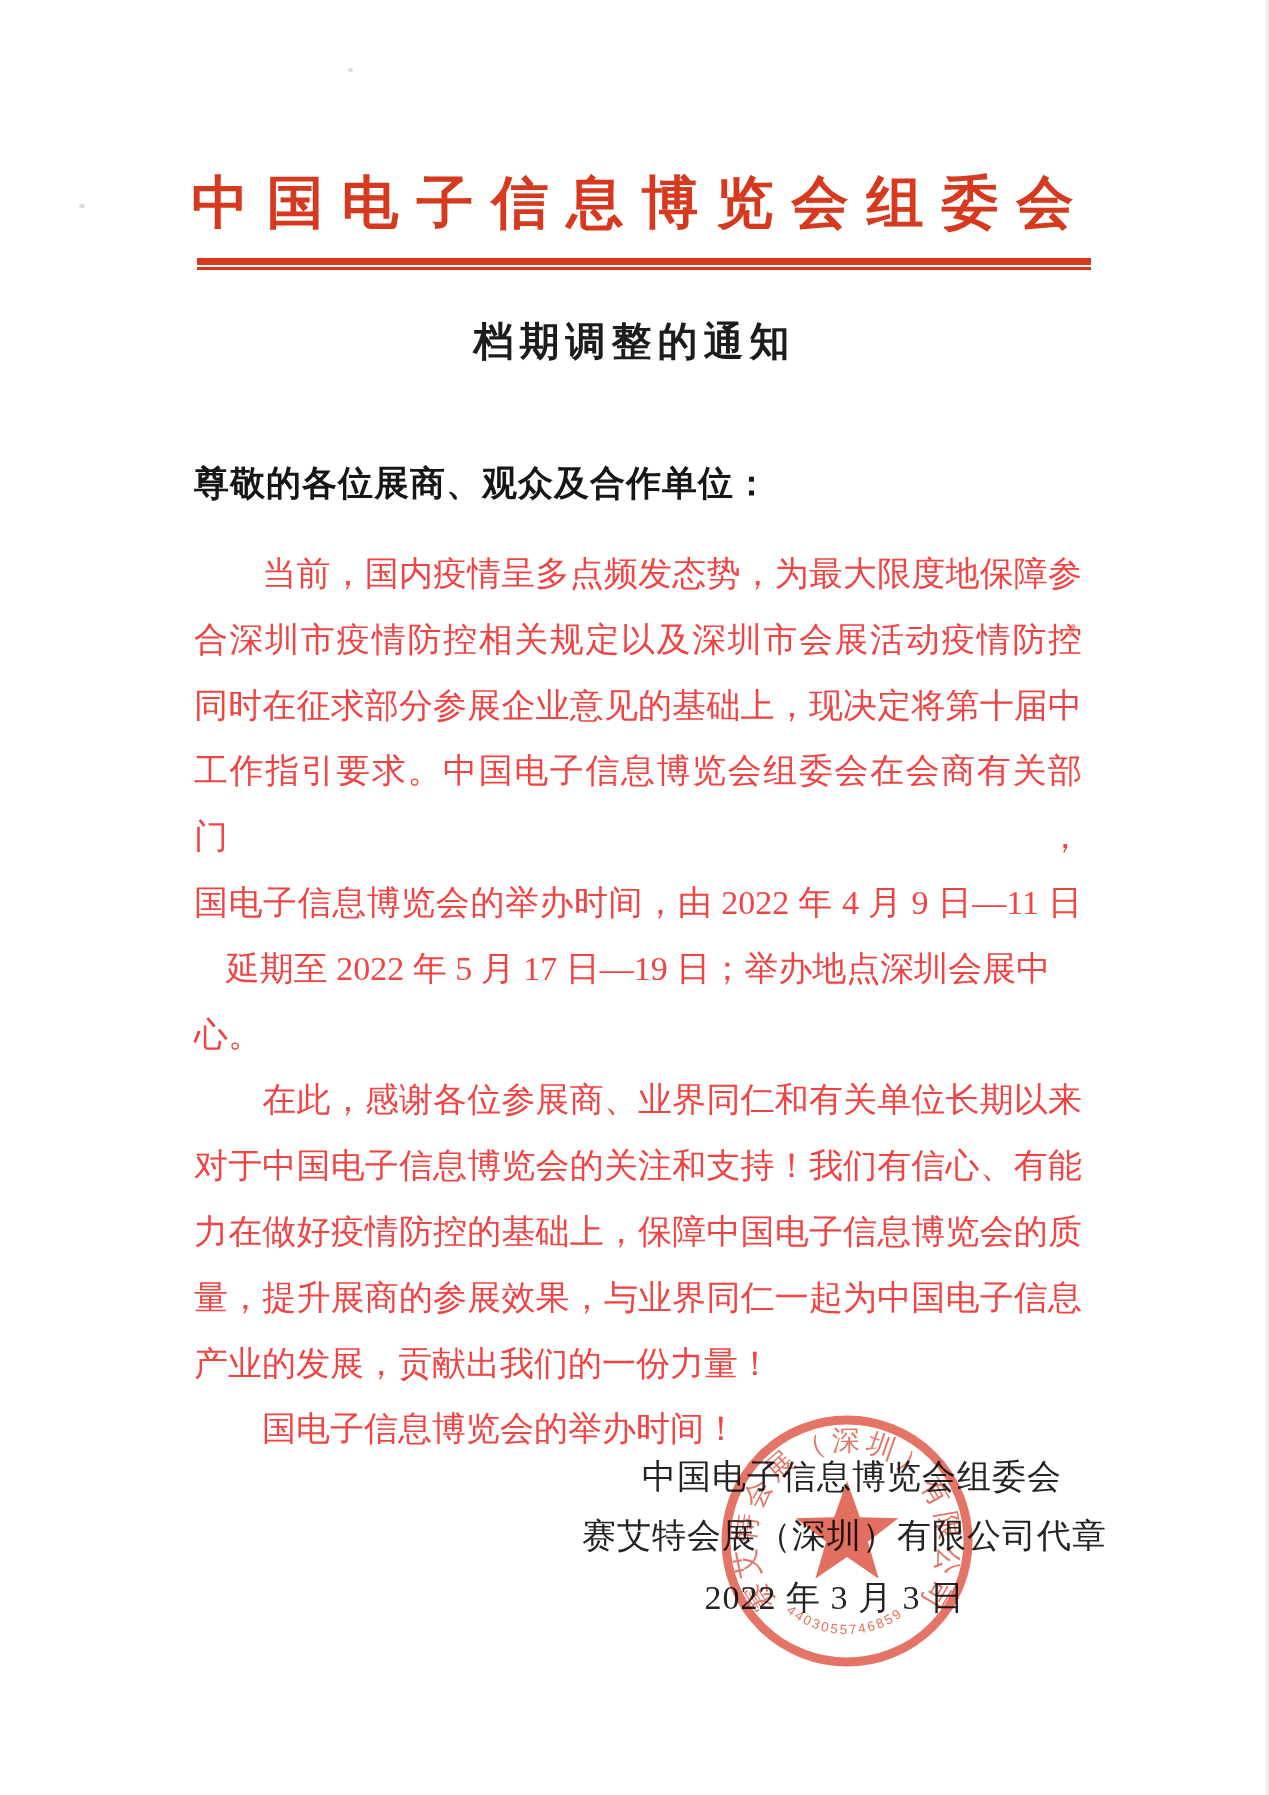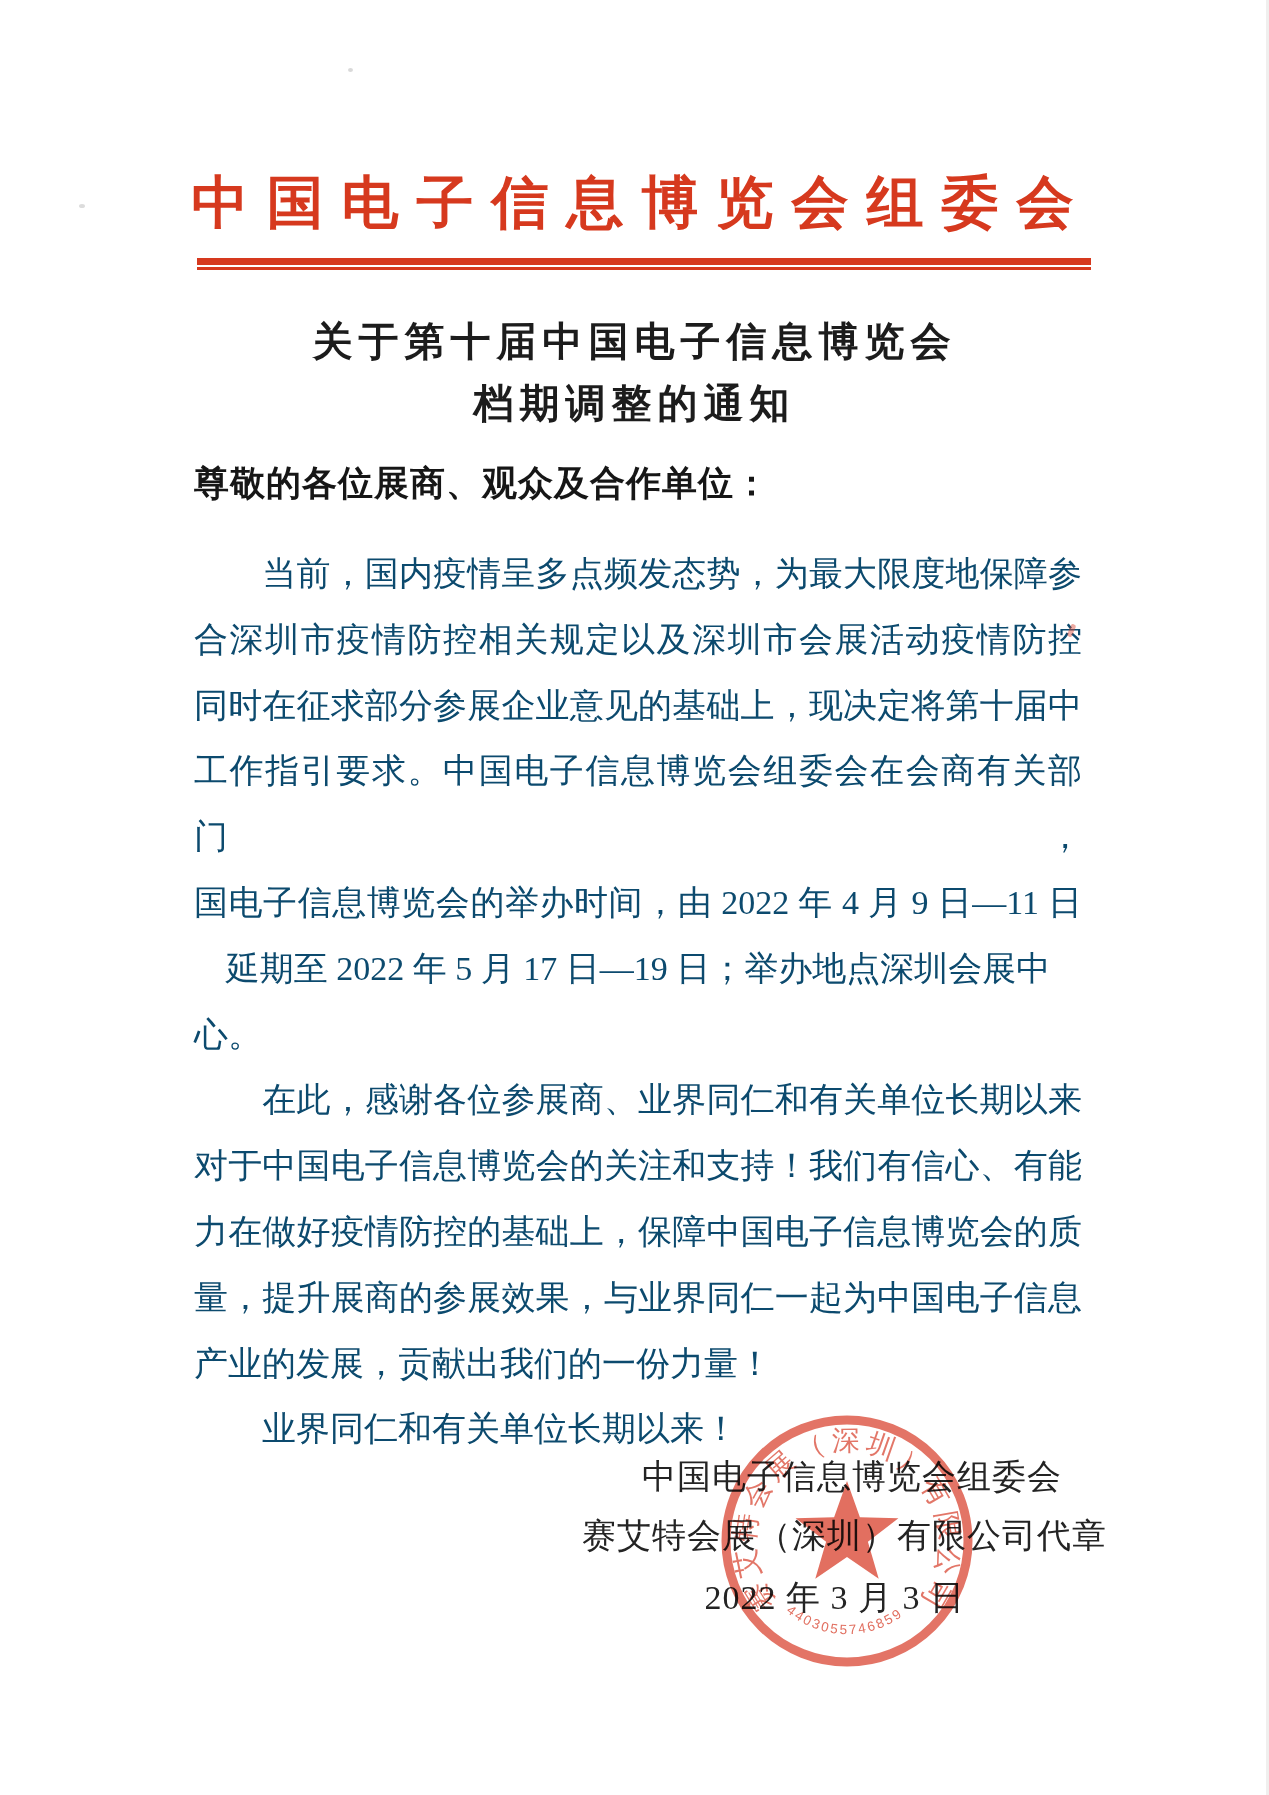--- a/index.html
+++ b/index.html
@@ -31,21 +31,21 @@
   
   #salutation{
     top:466px;left:194px;
     font-family:Liberation Mono, monospace;
     font-weight:bold;font-size:35px;line-height:40px;letter-spacing:1px;
     color:#161616;
   }
   
   #body-text{
     top:541px;left:194px;width:888px;
-    font-size:34px;line-height:65.8px;color:#0c4a6e;
+    font-size:34px;line-height:65.8px;color:#ef4444;
   }
   .pline{
     text-align:justify;text-align-last:justify;text-justify:inter-character;
     white-space:normal;
   }
   .pline.plast{text-align:center;text-align-last:left;}
   
   .sig{
     position:absolute;font-size:34px;line-height:42px;color:#242424;
     letter-spacing:1px;white-space:nowrap;
@@ -71,39 +71,38 @@
 
 <div class="abs" id="letterhead">中国电子信息博览会组委会</div>
 
 <div class="abs" id="red-rule">
   <div class="r1"></div>
   <div class="r2"></div>
   <div class="r3"></div>
 </div>
 
 <div class="abs" id="doc-title">
-  <div>关于第十届中国电子信息博览会</div>
   <div>档期调整的通知</div>
 </div>
 
 <div class="abs" id="salutation">尊敬的各位展商、观众及合作单位：</div>
 
 <div class="abs" id="body-text">
     <div class="pline">　　当前，国内疫情呈多点频发态势，为最大限度地保障参</div>
     <div class="pline">合深圳市疫情防控相关规定以及深圳市会展活动疫情防控</div>
     <div class="pline">同时在征求部分参展企业意见的基础上，现决定将第十届中</div>
     <div class="pline">工作指引要求。中国电子信息博览会组委会在会商有关部门，</div>
     <div class="pline">国电子信息博览会的举办时间，由 2022 年 4 月 9 日—11 日</div>
     <div class="pline plast">延期至 2022 年 5 月 17 日—19 日；举办地点深圳会展中心。</div>
     <div class="pline">　　在此，感谢各位参展商、业界同仁和有关单位长期以来</div>
     <div class="pline">对于中国电子信息博览会的关注和支持！我们有信心、有能</div>
     <div class="pline">力在做好疫情防控的基础上，保障中国电子信息博览会的质</div>
     <div class="pline">量，提升展商的参展效果，与业界同仁一起为中国电子信息</div>
     <div class="pline plast">产业的发展，贡献出我们的一份力量！</div>
-    <div class="pline plast">　　业界同仁和有关单位长期以来！</div>
+    <div class="pline plast">　　国电子信息博览会的举办时间！</div>
   </div>
 
 <div class="sig" id="sig-org">中国电子信息博览会组委会</div>
 <div class="sig" id="sig-company">赛艾特会展（深圳）有限公司代章</div>
 <div class="sig" id="sig-date">2022 年 3 月 3 日</div>
 
 <svg class="abs" id="seal" viewBox="-135 -135 270 270">
   <defs>
     <path id="seal-top-arc" d="M -71 62 A 93 93 0 1 1 71 62" fill="none"></path>
     <path id="seal-bottom-arc" d="M -64 68 A 94 94 0 0 0 64 68" fill="none"></path>

